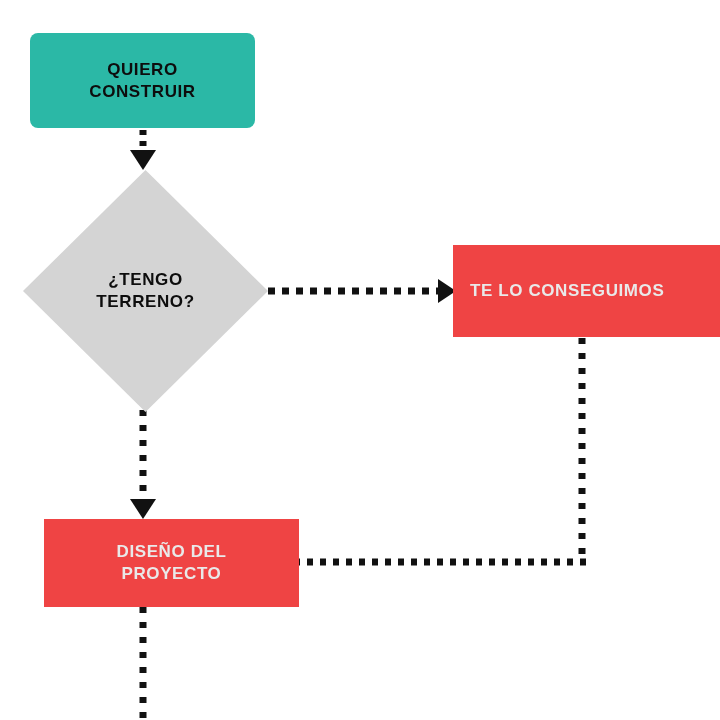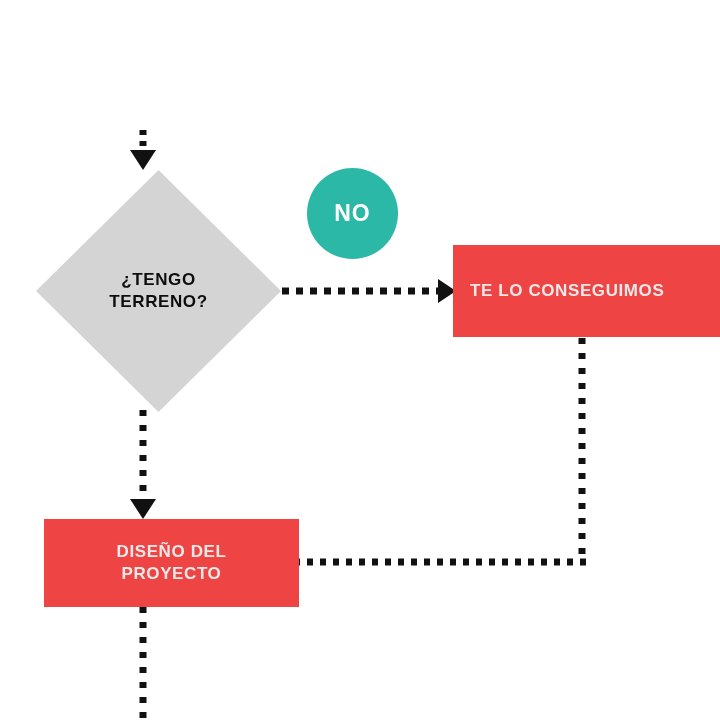--- a/index.html
+++ b/index.html
@@ -49,21 +49,21 @@
     background: #2bb8a6;
     border-radius: 8px;
   }
   #node-quiero-construir .node-label {
     color: #0d0d0d;
     font-size: 17px;
   }
 
   
   #node-tengo-terreno {
-    left: 36px;
+    left: 23px;
     top: 170px;
     width: 245px;
     height: 242px;
   }
   #node-tengo-terreno .diamond-shape {
     position: absolute;
     left: 0;
     top: 0;
     width: 100%;
     height: 100%;
@@ -153,34 +153,35 @@
       <line x1="582" y1="338" x2="582" y2="562" stroke="#111111" stroke-width="7" stroke-dasharray="6 9" stroke-linecap="butt"></line>
       <line x1="586" y1="562" x2="288" y2="562" stroke="#111111" stroke-width="7" stroke-dasharray="6 7" stroke-linecap="butt"></line>
       <path d="M 288 550 L 288 574 L 270 562 Z" fill="#111111"></path>
     </g>
 
     <g>
       <line x1="143" y1="607" x2="143" y2="722" stroke="#111111" stroke-width="7" stroke-dasharray="6 9" stroke-linecap="butt"></line>
     </g>
   </svg>
 
+  <div class="node" id="node-quiero-construir">
+    <span class="node-label">QUIERO
+CONSTRUIR</span>
+  </div>
 
   <div class="node" id="node-tengo-terreno">
     <span class="diamond-shape"></span>
     <span class="node-label">¿TENGO
 TERRENO?</span>
   </div>
 
   <div class="node process-box" id="node-te-lo-conseguimos">
     <span class="node-label">TE LO CONSEGUIMOS</span>
   </div>
 
   <div class="node process-box" id="node-diseno-proyecto">
     <span class="node-label">DISEÑO DEL
 PROYECTO</span>
   </div>
 
-  <div class="node branch-bubble" id="bubble-no">
-    <span class="node-label">NO</span>
-  </div>
 
 
 </div>
 
 </body></html>

